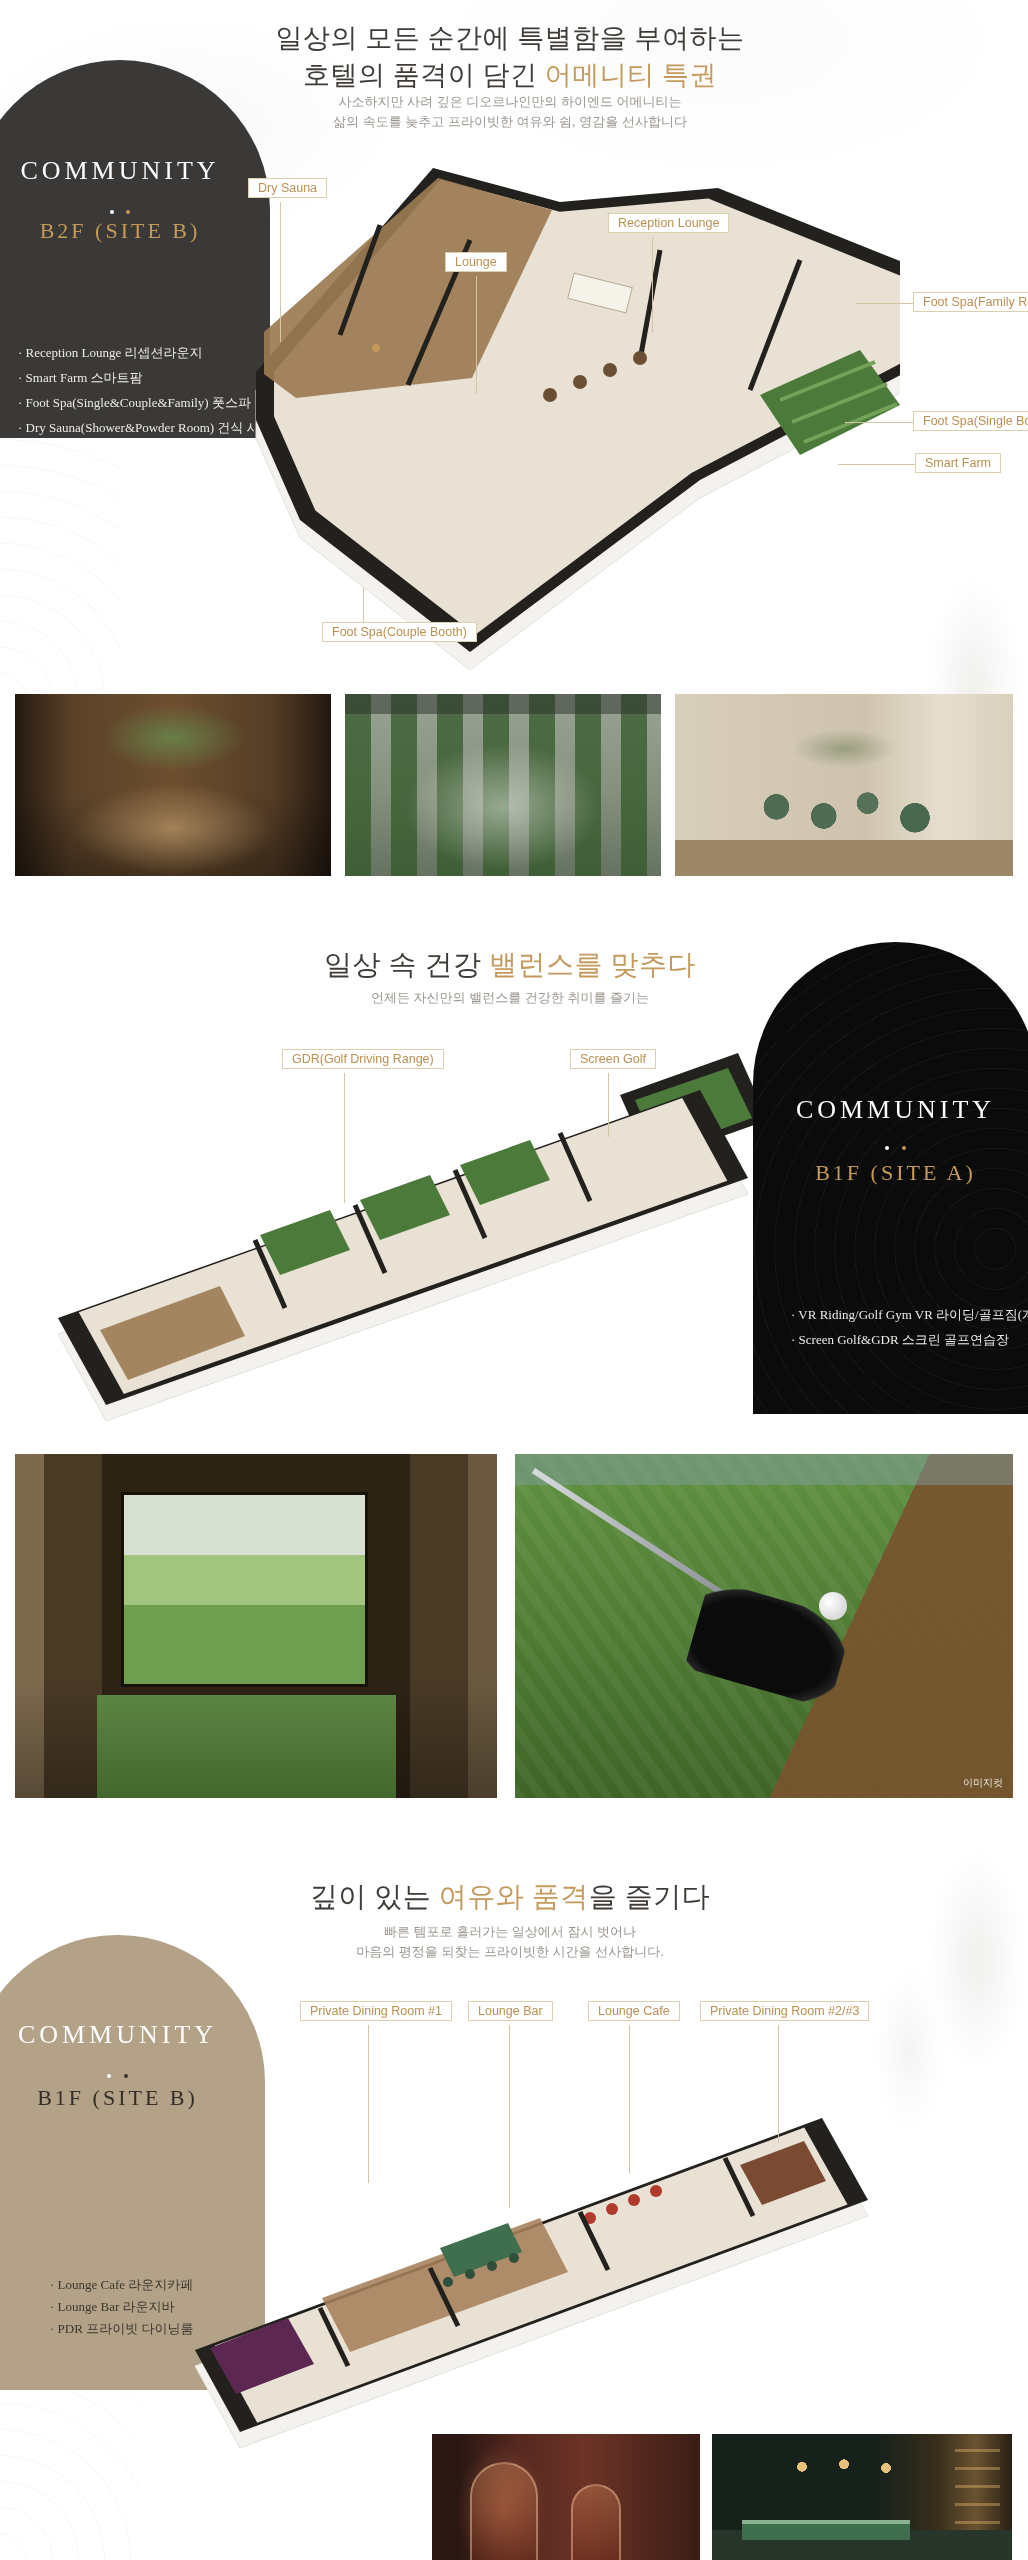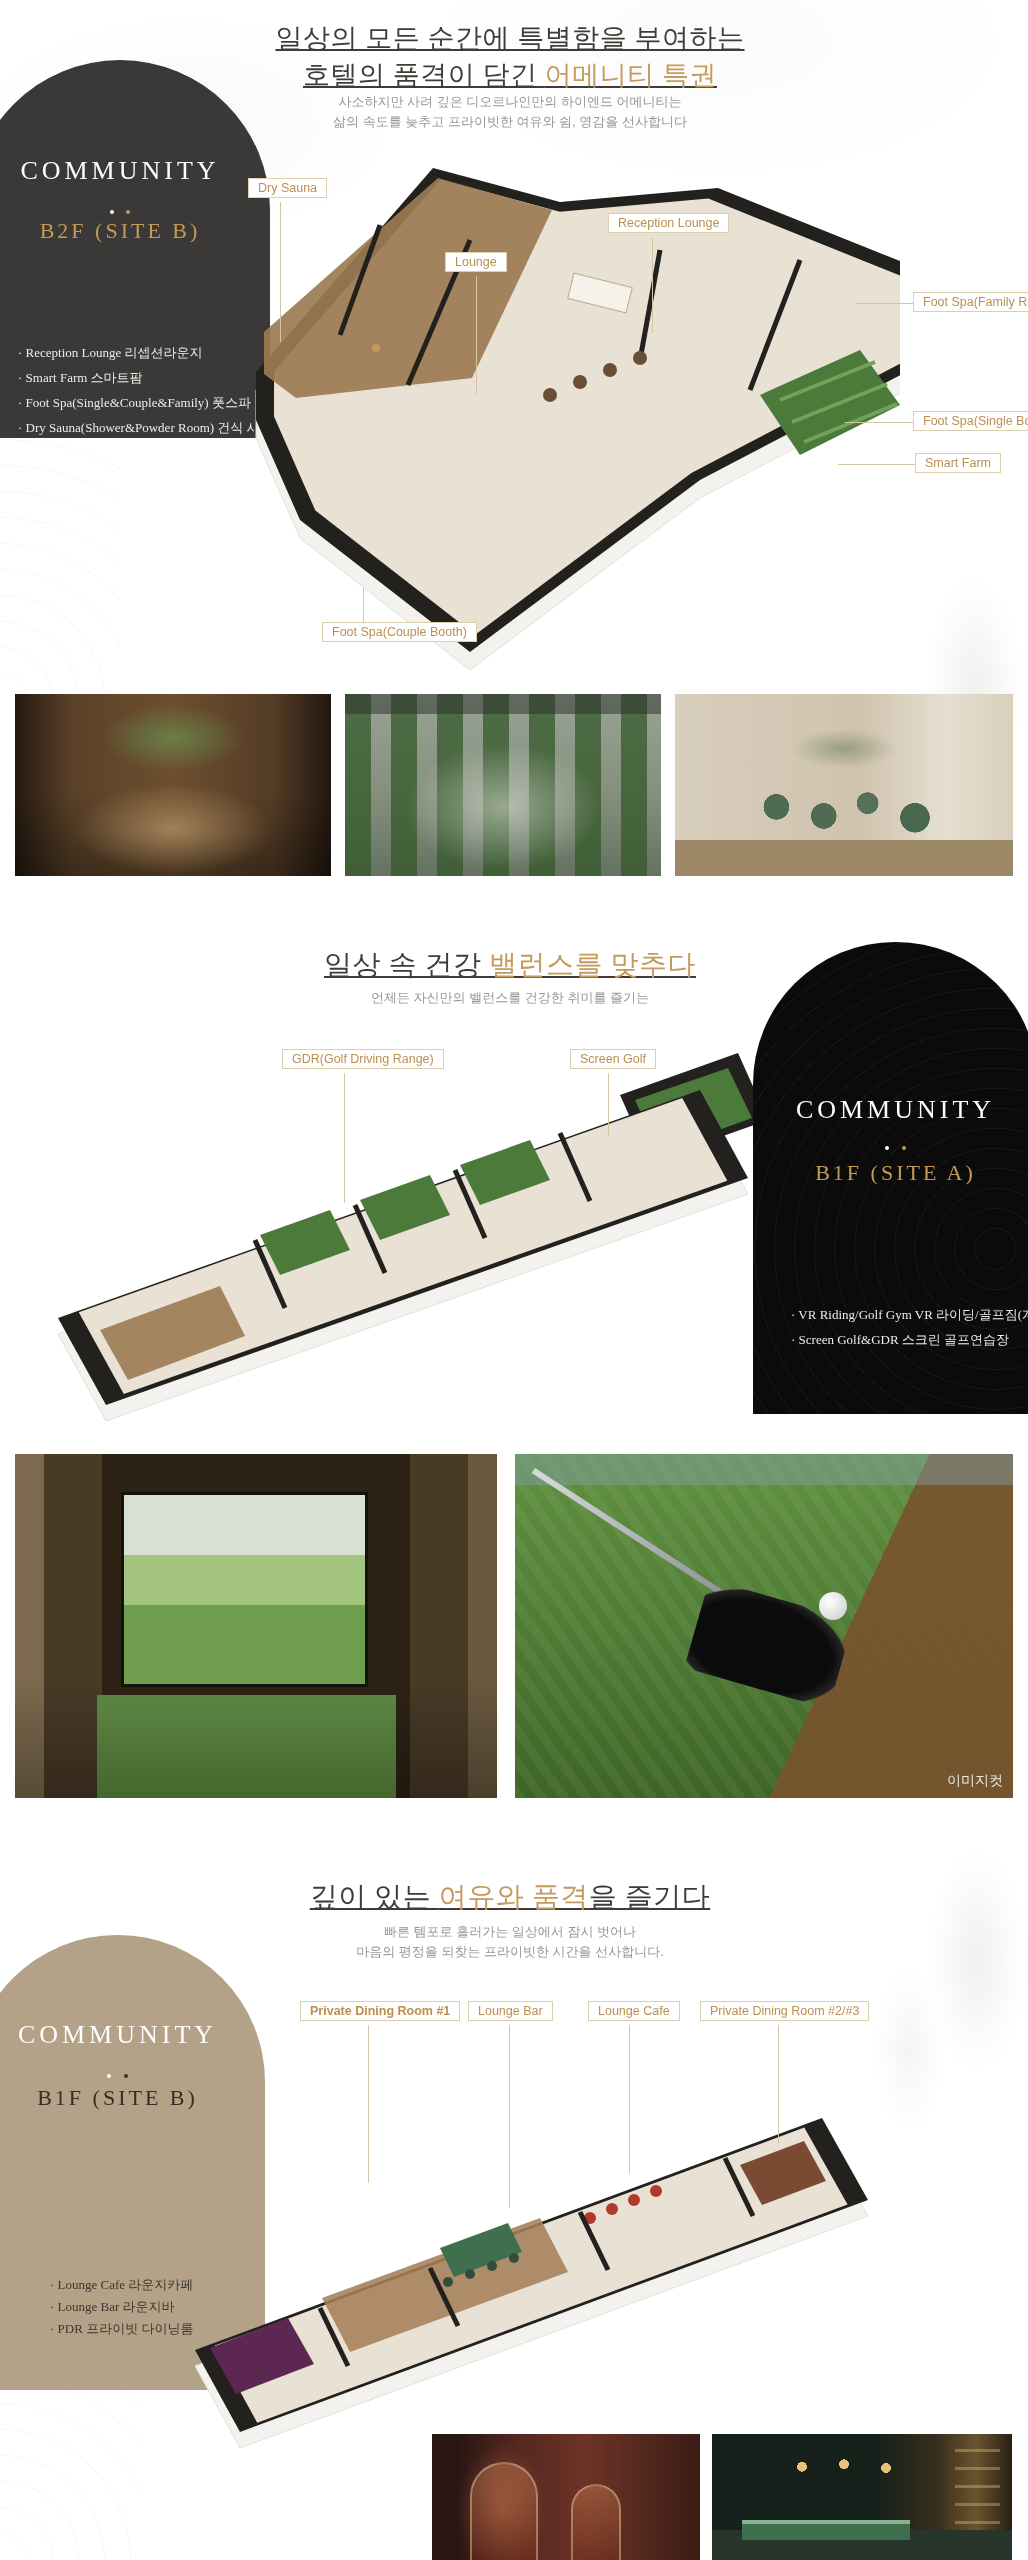--- a/index.html
+++ b/index.html
@@ -10,21 +10,21 @@
   
   .marble{background:
      radial-gradient(ellipse 300px 160px at 18% 30%, rgba(120,120,120,.05), transparent 70%),
      radial-gradient(ellipse 420px 200px at 70% 10%, rgba(150,150,150,.04), transparent 70%);}
   .leafmark{background:
      radial-gradient(ellipse 70px 160px at 70% 40%, rgba(150,160,140,.14), transparent 70%),
      radial-gradient(ellipse 50px 120px at 30% 70%, rgba(150,160,140,.10), transparent 70%);}
   .wavemark{background:repeating-radial-gradient(circle at 0% 100%, rgba(120,120,120,.05) 0 1px, transparent 1px 26px);}
 
   
-  .hgroup{text-align:center;font-family:"Liberation Serif",serif;color:#3f3b36;text-decoration:underline;}
+  .hgroup{text-align:center;font-family:"Liberation Serif",serif;color:#3f3b36;}
   .hgroup .hl{font-size:27px;line-height:37px;letter-spacing:.5px;}
   .accent{color:#c49a5e;}
   .sub{ text-align:center;font-size:13px;line-height:20px;color:#9a958e;}
 
   
   .arch{overflow:hidden;}
   .arch .bname{position:absolute;width:100%;text-align:center;
         font-family:"Liberation Serif",serif;font-size:26px;letter-spacing:4px;color:#fdfdfd;}
   .arch .dots{position:absolute;width:100%;text-align:center;}
   .dot{display:inline-block;width:4px;height:4px;border-radius:50%;margin:0 4px;vertical-align:middle;}
@@ -78,21 +78,21 @@
   .gs-turf{background:linear-gradient(180deg,#5c8544,#44672e);}
   .ph-golfclose{background:
      linear-gradient(180deg, rgba(128,158,168,.45) 0 9%, transparent 9%),
      linear-gradient(115deg, transparent 0 63%, rgba(120,84,46,.92) 63% 100%),
      repeating-linear-gradient(55deg, rgba(255,255,255,.05) 0 9px, transparent 9px 18px),
      linear-gradient(180deg,#609140 0%,#527f36 45%,#3e6527 100%);}
   .gc-shaft{background:linear-gradient(90deg,#d6dadc,#8c9094);transform:rotate(33deg);transform-origin:left top;}
   .gc-head{background:radial-gradient(ellipse at 45% 55%, #0b0b0b 62%, #242424 74%, transparent 76%);
      transform:rotate(16deg);}
   .gc-ball{border-radius:50%;background:radial-gradient(circle at 35% 35%, #fff, #c9c9c9);}
-  .caption{color:rgba(255,255,255,.85);font-size:14px;z-index:6;}
+  .caption{color:rgba(255,255,255,.85);font-size:10px;z-index:6;}
   .ph-pdr{background:
      radial-gradient(ellipse 60px 90px at 26% 60%, rgba(216,122,82,.45), transparent 75%),
      linear-gradient(90deg,#2a1713 0 10%,#552820 32%,#6d3326 58%,#3a1d16 100%);}
   .pdr-arch{border:2px solid rgba(240,200,160,.45);border-bottom:none;border-radius:60px 60px 0 0;
      background:linear-gradient(180deg, rgba(255,172,112,.28), rgba(120,50,30,.42));}
   .ph-bar{background:
      radial-gradient(circle 5px at 30% 26%, #e8c27a 96%, transparent),
      radial-gradient(circle 5px at 44% 24%, #e8c27a 96%, transparent),
      radial-gradient(circle 5px at 58% 27%, #e8c27a 96%, transparent),
      linear-gradient(0deg,#27352a 0 24%, transparent 24%),
@@ -271,21 +271,21 @@
     <circle cx="524" cy="140" r="6" fill="#b23a2c"></circle>
       <circle cx="546" cy="131" r="6" fill="#b23a2c"></circle>
     <polygon points="630,105 694,81 716,121 652,145" fill="#7a4a33"></polygon>
     <line x1="210" y1="248" x2="238" y2="306" stroke="#23211e" stroke-width="5"></line>
     <line x1="320" y1="208" x2="348" y2="266" stroke="#23211e" stroke-width="5"></line>
     <line x1="470" y1="152" x2="498" y2="210" stroke="#23211e" stroke-width="5"></line>
     <line x1="615" y1="98" x2="643" y2="156" stroke="#23211e" stroke-width="5"></line>
   </svg>
 
   <div class="abs lv" style="left:368px;top:2025px;height:158px;"></div>
-  <div class="abs plabel" style="left:300px;top:2001px;font-weight:bold;">Private Dining Room #1</div>
+  <div class="abs plabel" style="left:300px;top:2001px;">Private Dining Room #1</div>
   <div class="abs lv" style="left:509px;top:2025px;height:183px;"></div>
   <div class="abs plabel" style="left:468px;top:2001px;">Lounge Bar</div>
   <div class="abs lv" style="left:629px;top:2025px;height:148px;"></div>
   <div class="abs plabel" style="left:588px;top:2001px;">Lounge Cafe</div>
   <div class="abs lv" style="left:778px;top:2025px;height:118px;"></div>
   <div class="abs plabel" style="left:700px;top:2001px;">Private Dining Room #2/#3</div>
 
   <div class="abs photo ph-pdr" style="left:432px;top:2434px;width:268px;height:126px;">
     <div class="abs pdr-arch" style="left:14%;bottom:0;width:64px;height:96px;"></div>
     <div class="abs pdr-arch" style="left:52%;bottom:0;width:46px;height:74px;"></div>

